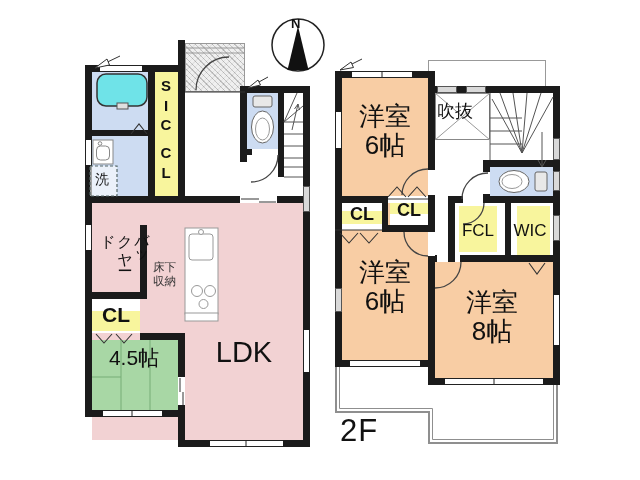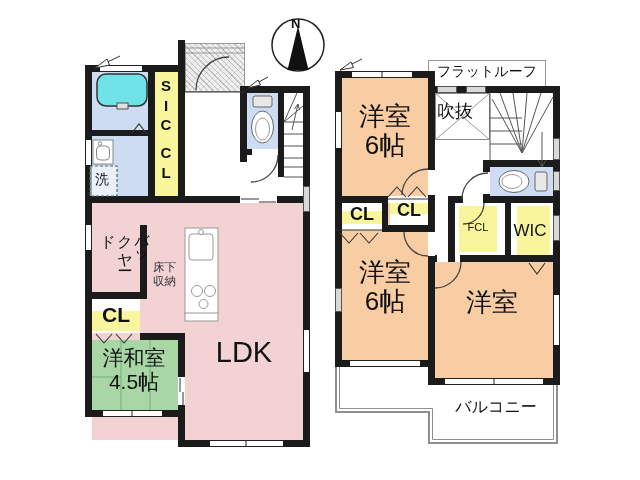--- a/index.html
+++ b/index.html
@@ -233,27 +233,27 @@
       <path d="M246 441 V446 M132 411 V416 M494 379 V384 M382 72 V77"></path>
     </g>
 
     <g stroke="#999" stroke-width="1">
       <path d="M186 48 H244 M186 53 H244"></path>
     </g>
   </svg>
 
   <div class="txt" style="left:291px;top:17px;font-size:13px;font-weight:bold">N</div>
 
+  <div class="txt" style="left:340px;top:414px;font-size:31px;letter-spacing:1px">2F</div>
 
   <div class="txt center" style="left:185px;top:336px;width:118px;font-size:29px">
     <div>LDK</div>
   </div>
 
   <div class="txt center" style="left:90px;top:346px;width:88px;font-size:21px">
-    <div>洋和室</div>
     <div>4.5帖</div>
   </div>
 
   <div class="txt center" style="left:92px;top:303px;width:48px;font-size:21px;font-weight:bold">CL</div>
 
   <div class="txt stack" style="left:159px;top:76px;width:14px;font-size:15px;line-height:1.3;font-weight:bold">SIC</div>
   <div class="txt stack" style="left:159px;top:143px;width:14px;font-size:15px;line-height:1.3;font-weight:bold">CL</div>
 
   <div class="txt vtext" style="left:100px;top:224px;height:54px;font-size:15px;line-height:17px">バックヤード</div>
 
@@ -264,24 +264,23 @@
   <div class="txt center" style="left:340px;top:102px;width:90px;font-size:26px">
     <div>洋室</div>
     <div>6帖</div>
   </div>
   <div class="txt center" style="left:340px;top:258px;width:90px;font-size:26px">
     <div>洋室</div>
     <div>6帖</div>
   </div>
   <div class="txt center" style="left:430px;top:288px;width:124px;font-size:26px">
     <div>洋室</div>
+    <div>8帖</div>
   </div>
 
   <div class="txt" style="left:437px;top:101px;font-size:18px">吹抜</div>
-  <div class="txt center" style="left:430px;top:64px;width:114px;font-size:14px">フラットルーフ</div>
-  <div class="txt center" style="left:436px;top:398px;width:120px;font-size:16px">バルコニー</div>
 
   <div class="txt center" style="left:342px;top:204px;width:40px;font-size:18px;font-weight:bold">CL</div>
   <div class="txt center" style="left:390px;top:200px;width:38px;font-size:18px;font-weight:bold">CL</div>
-  <div class="txt center" style="left:450px;top:221px;width:56px;font-size:11px">FCL</div>
+  <div class="txt center" style="left:450px;top:221px;width:56px;font-size:17px">FCL</div>
   <div class="txt center" style="left:506px;top:221px;width:48px;font-size:17px">WIC</div>
 
 </div>
 
 </body></html>

